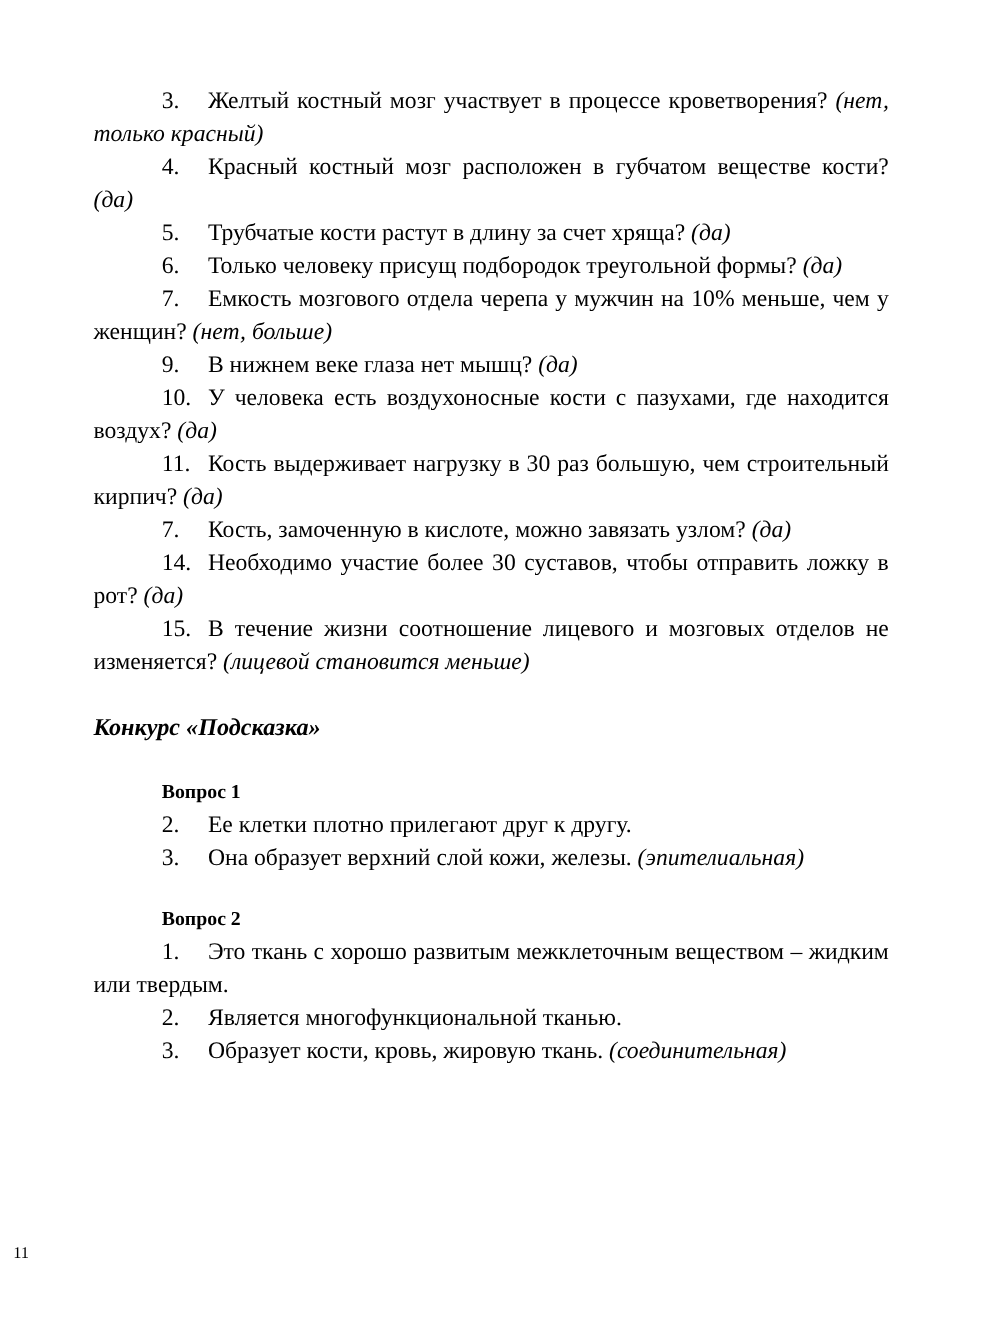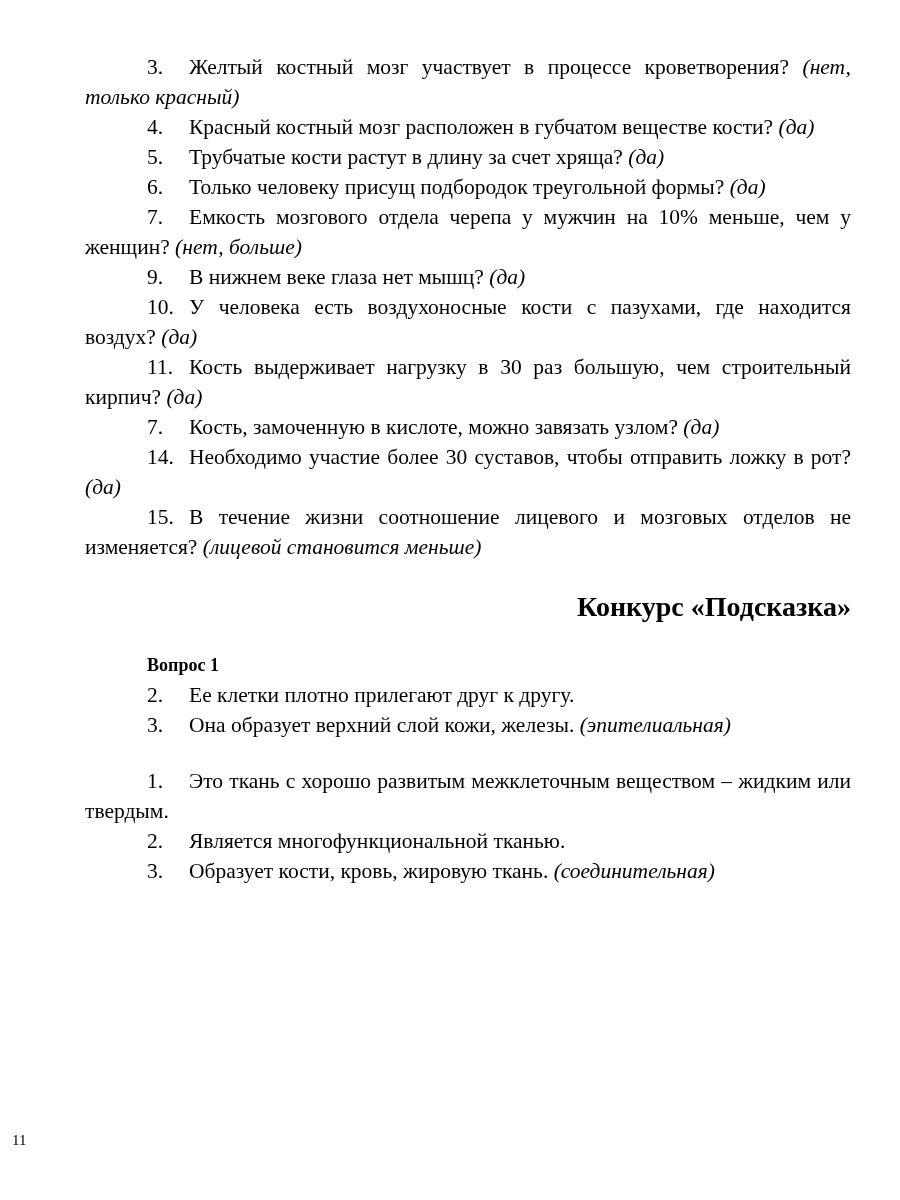--- a/index.html
+++ b/index.html
@@ -6,42 +6,44 @@
   html, body { background: #ffffff; }
   body {
     width: 900px;
     height: 1200px;
     position: relative;
     overflow: hidden;
     font-family: "Liberation Serif", serif;
     color: #000000;
   }
   .page {
-    padding: 52px 49px 0 85px;
+    padding: 52px 92px 0 85px;
+    margin-top: 24px;
   }
   p.item {
     font-size: 21.5px;
     line-height: 30px;
     text-align: justify;
     text-indent: 62px;
   }
   .num {
     display: inline-block;
     width: 42px;
     text-indent: 0;
   }
   .answer {
     font-style: italic;
   }
   .contest-title {
-    text-align: right;
+    text-align: left;
     font-weight: 700;
-    font-size: 28px;
+    font-size: 22px;
     line-height: 30px;
     margin: 30px 0 28px 0;
+    font-style: italic;
   }
   .q-title {
     font-weight: 700;
     font-size: 18px;
     line-height: 30px;
     text-indent: 62px;
     margin: 0;
   }
   .q-block { margin-top: 26px; }
   .q-block.first { margin-top: 0; }
@@ -74,20 +76,21 @@
 
   <h2 class="contest-title">Конкурс «Подсказка»</h2>
 
   <div class="q-block first">
     <p class="q-title">Вопрос 1</p>
     <p class="item"><span class="num">2.</span><span>Ее клетки плотно прилегают друг к другу.</span> <span class="answer"></span></p>
     <p class="item"><span class="num">3.</span><span>Она образует верхний слой кожи, железы.</span> <span class="answer">(эпителиальная)</span></p>
   </div>
 
   <div class="q-block">
+    <p class="q-title">Вопрос 2</p>
     <p class="item"><span class="num">1.</span><span>Это ткань с хорошо развитым межклеточным веществом – жидким или твердым.</span> <span class="answer"></span></p>
     <p class="item"><span class="num">2.</span><span>Является многофункциональной тканью.</span> <span class="answer"></span></p>
     <p class="item"><span class="num">3.</span><span>Образует кости, кровь, жировую ткань.</span> <span class="answer">(соединительная)</span></p>
   </div>
 
 </div>
 
 <div class="page-number">11</div>
 
 </body></html>

